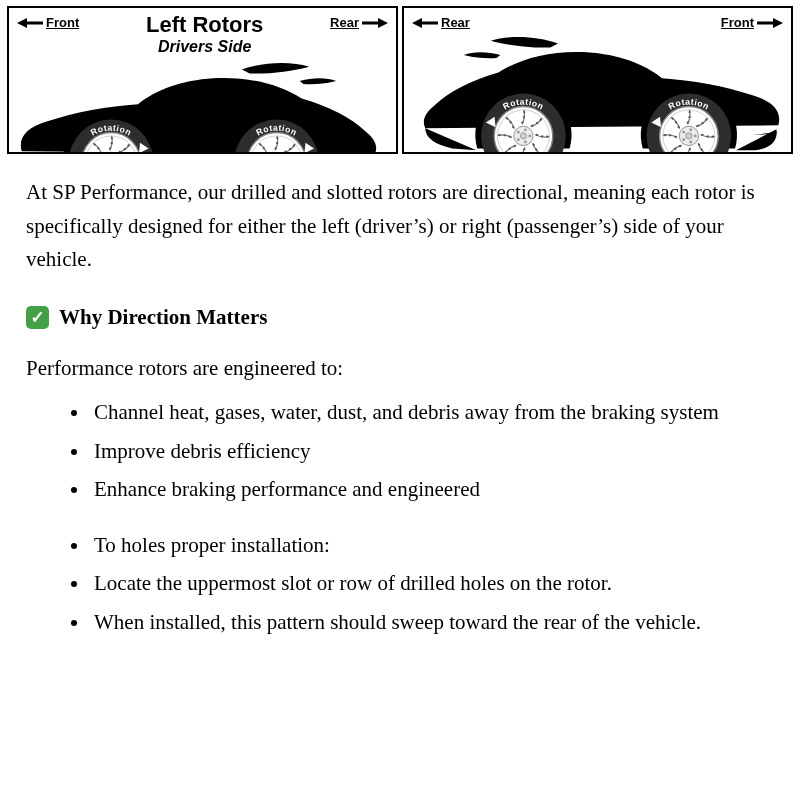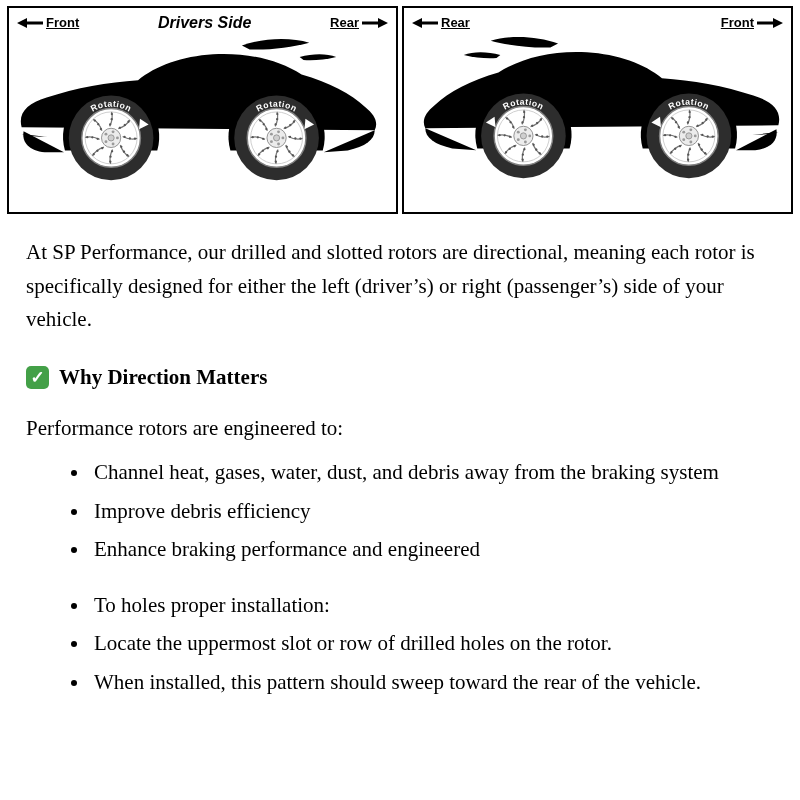--- a/index.html
+++ b/index.html
@@ -14,21 +14,21 @@
   
   .diagram {
     display: flex;
     gap: 4px;
     padding: 6px 7px 0 7px;
     font-family: "Liberation Sans", sans-serif;
   }
   .panel {
     flex: 1;
     border: 2px solid #000;
-    height: 208px;
+    height: 148px;
     background: #fff;
     position: relative;
     overflow: hidden;
   }
   .panel-header {
     display: flex;
     justify-content: space-between;
     align-items: flex-start;
     padding: 5px 8px 0 8px;
   }
@@ -133,20 +133,21 @@
 
   <div class="panel">
     <div class="panel-header">
       <div class="dir-label">
         <svg class="arrow-svg" viewBox="0 0 26 10">
             <path d="M10 0 L0 5 L10 10 L10 6.5 H26 V3.5 H10 Z"></path>
           </svg>
         <span class="dir-text">Front</span>
       </div>
       <div class="titles">
+        <div class="panel-title">Left Rotors</div>
         <div class="panel-subtitle">Drivers Side</div>
       </div>
       <div class="dir-label">
         <span class="dir-text">Rear</span>
         <svg class="arrow-svg" viewBox="0 0 26 10">
             <path d="M16 0 L26 5 L16 10 L16 6.5 H0 V3.5 H16 Z"></path>
           </svg>
       </div>
     </div>
     <svg class="car-svg" viewBox="0 0 390 158" preserveAspectRatio="xMidYMid meet">

